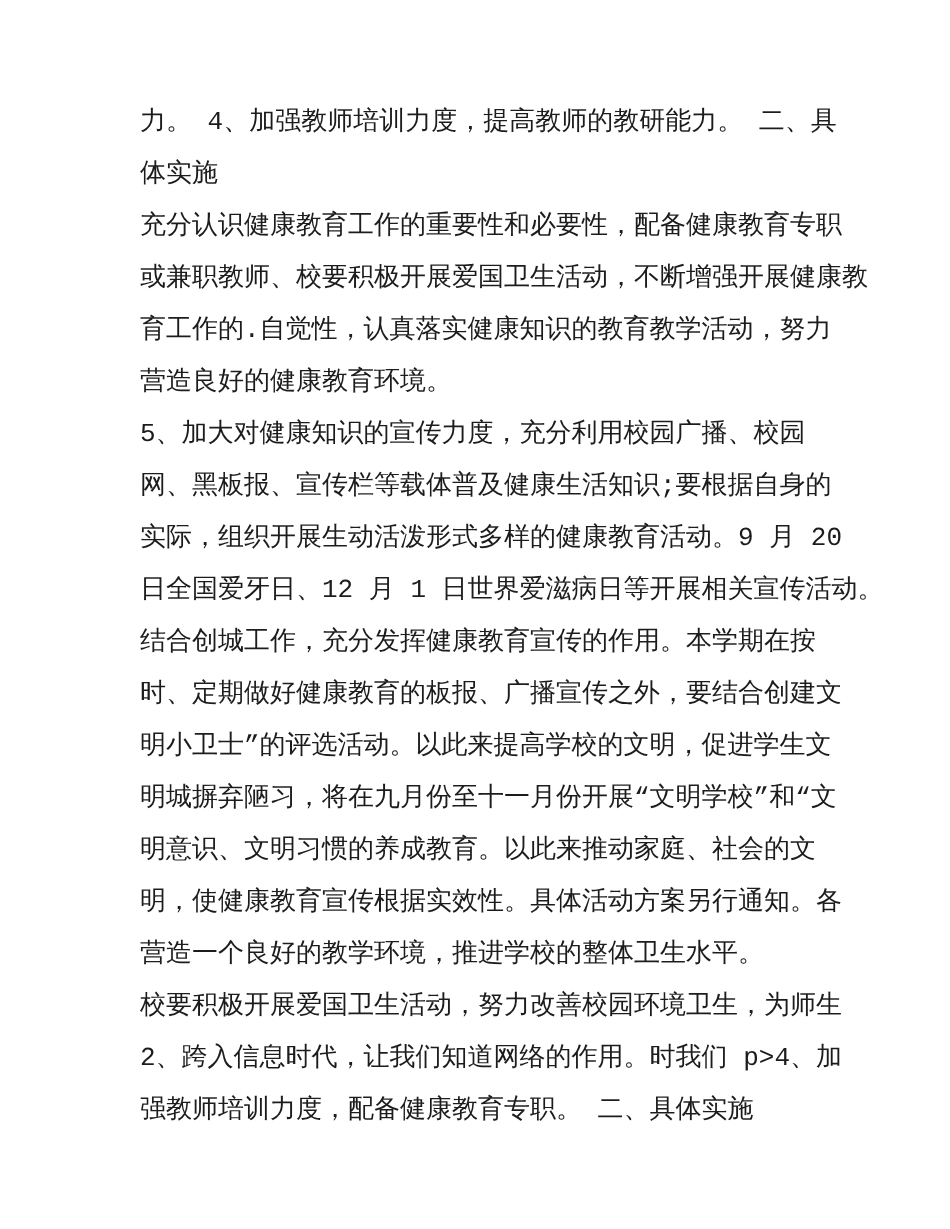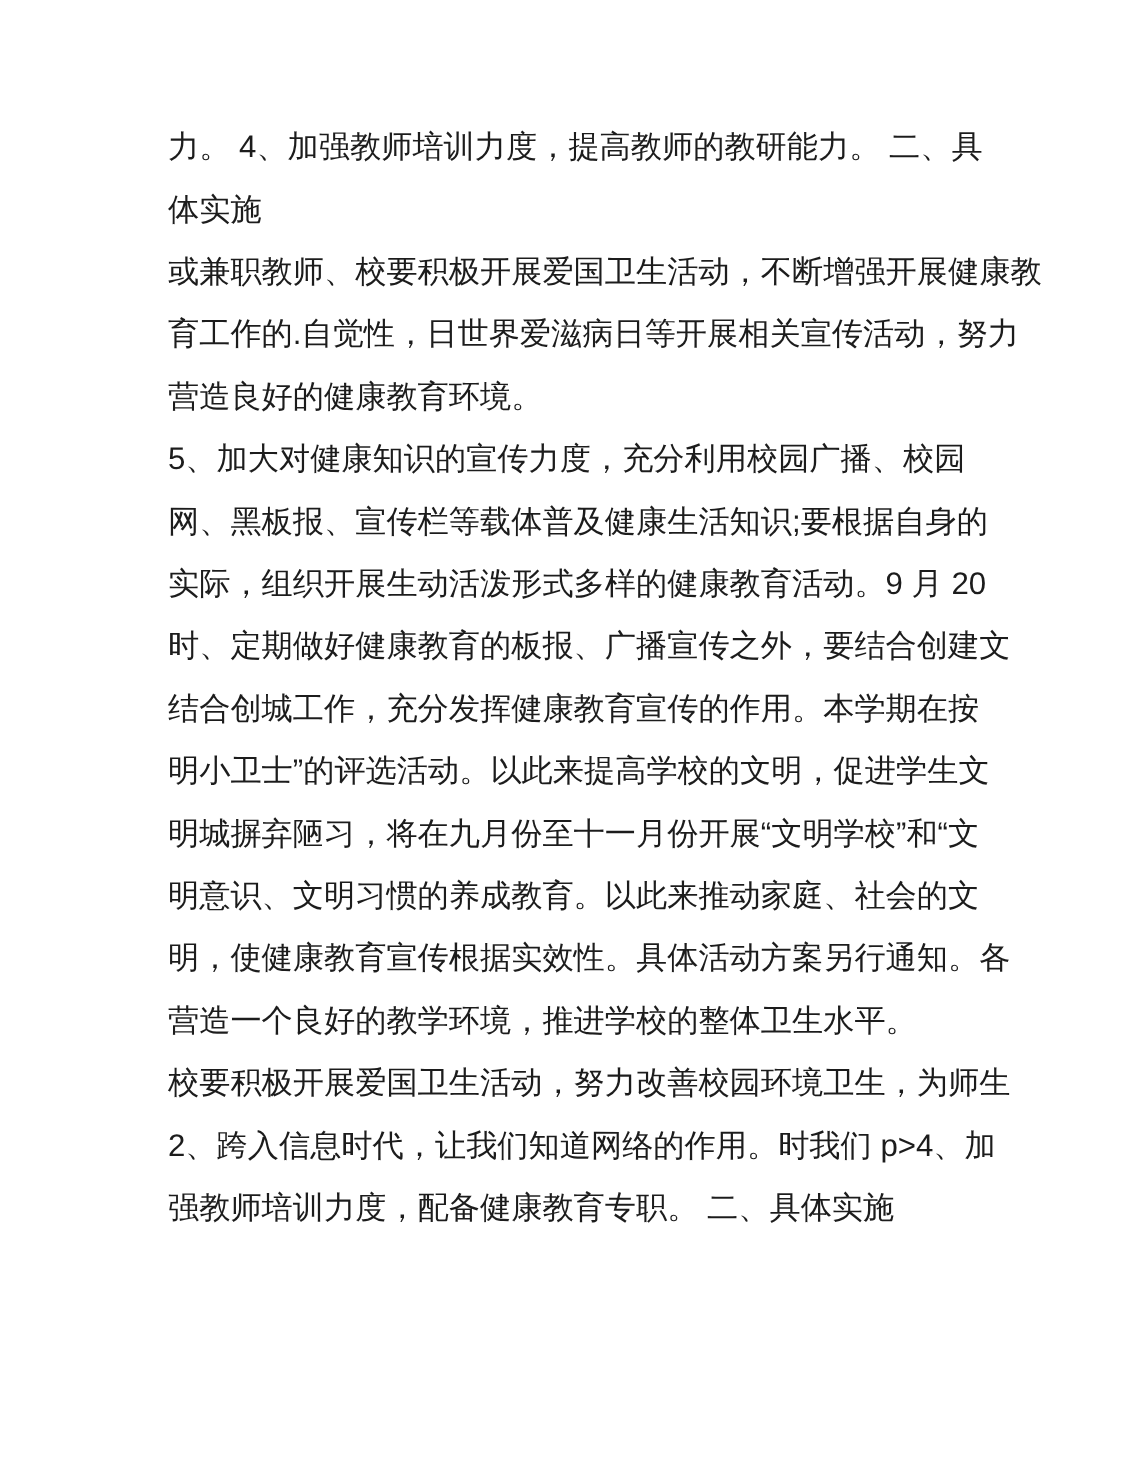--- a/index.html
+++ b/index.html
@@ -14,43 +14,45 @@
     background: #ffffff;
     overflow: hidden;
   }
   .textblock {
     position: absolute;
     left: 140px;
     top: 96px;
     width: 700px;
   }
   .line {
-    font-family: Liberation Sans, sans-serif;
+    font-family: Liberation Mono, monospace;
     font-size: 26px;
     line-height: 52px;
     color: #1c1c1c;
     white-space: pre;
     text-rendering: geometricPrecision;
   }
 </style>
 </head>
 <body>
 
 <div class="page">
   <div class="textblock">
     <div class="line">力。 4、加强教师培训力度，提高教师的教研能力。 二、具</div>
     <div class="line">体实施</div>
+    <div class="line">充分认识健康教育工作的重要性和必要性，配备健康教育专职</div>
     <div class="line">或兼职教师、校要积极开展爱国卫生活动，不断增强开展健康教</div>
-    <div class="line">育工作的.自觉性，日世界爱滋病日等开展相关宣传活动，努力</div>
+    <div class="line">育工作的.自觉性，认真落实健康知识的教育教学活动，努力</div>
     <div class="line">营造良好的健康教育环境。</div>
     <div class="line">5、加大对健康知识的宣传力度，充分利用校园广播、校园</div>
     <div class="line">网、黑板报、宣传栏等载体普及健康生活知识;要根据自身的</div>
     <div class="line">实际，组织开展生动活泼形式多样的健康教育活动。9 月 20</div>
+    <div class="line">日全国爱牙日、12 月 1 日世界爱滋病日等开展相关宣传活动。</div>
+    <div class="line">结合创城工作，充分发挥健康教育宣传的作用。本学期在按</div>
     <div class="line">时、定期做好健康教育的板报、广播宣传之外，要结合创建文</div>
-    <div class="line">结合创城工作，充分发挥健康教育宣传的作用。本学期在按</div>
     <div class="line">明小卫士”的评选活动。以此来提高学校的文明，促进学生文</div>
     <div class="line">明城摒弃陋习，将在九月份至十一月份开展“文明学校”和“文</div>
     <div class="line">明意识、文明习惯的养成教育。以此来推动家庭、社会的文</div>
     <div class="line">明，使健康教育宣传根据实效性。具体活动方案另行通知。各</div>
     <div class="line">营造一个良好的教学环境，推进学校的整体卫生水平。</div>
     <div class="line">校要积极开展爱国卫生活动，努力改善校园环境卫生，为师生</div>
     <div class="line">2、跨入信息时代，让我们知道网络的作用。时我们 p&gt;4、加</div>
     <div class="line">强教师培训力度，配备健康教育专职。 二、具体实施</div>
   </div>
 </div>

